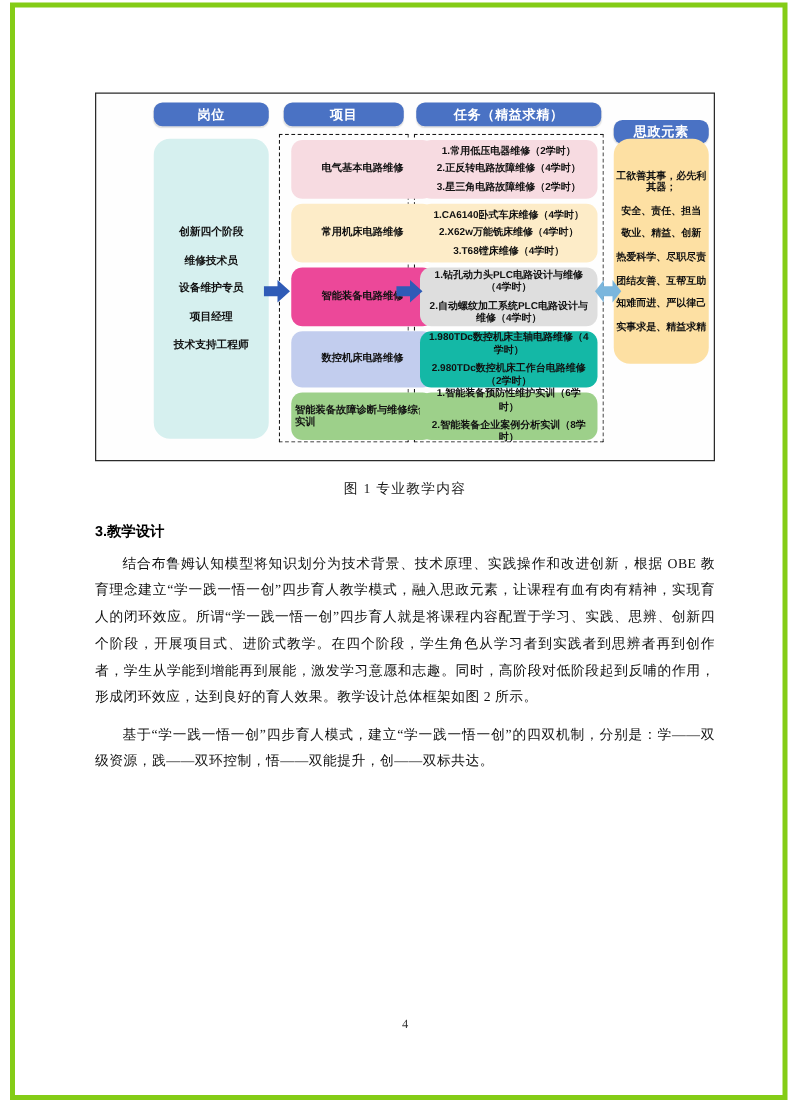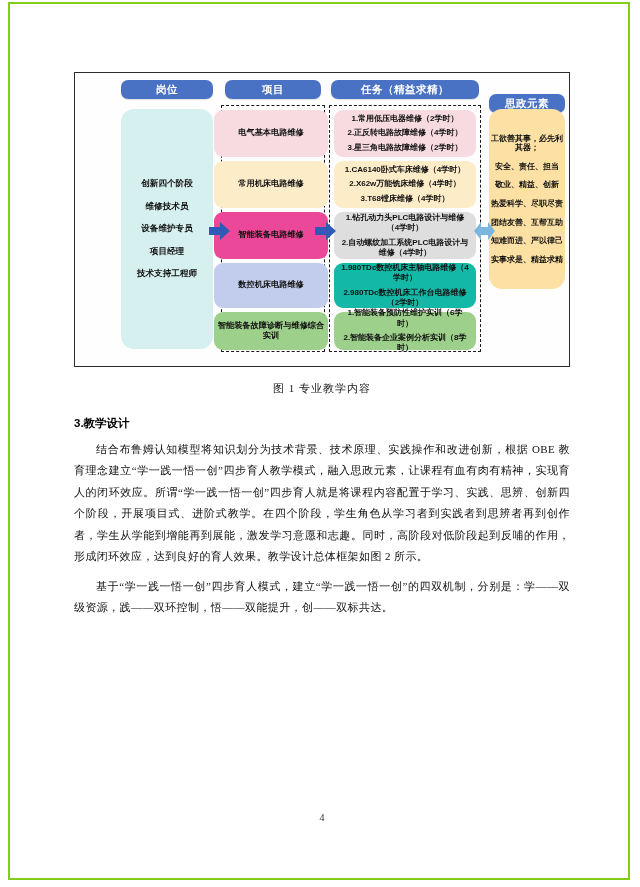--- a/index.html
+++ b/index.html
@@ -15,21 +15,21 @@
     overflow: hidden;
   }
 
   
   .page {
     position: absolute;
     left: 8px;
     top: 2px;
     width: 622px;
     height: 878px;
-    border: 2px solid #84cc16;
+    border: 4px solid #84cc16;
     box-sizing: border-box;
     background: #fff;
   }
   .page-inner {
     position: absolute;
     left: 64px;
     top: 68px;
     width: 496px;
     height: 760px;
   }
@@ -94,27 +94,27 @@
     font-family: "Liberation Sans", "DejaVu Sans", sans-serif;
     font-weight: bold;
     font-size: 8.6px;
     color: #111;
   }
   .col-pos .pos-item { line-height: 1.1; white-space: nowrap; }
 
   
   .proj {
     position: absolute;
-    left: 139px;
+    left: 156px;
     width: 114px;
     border-radius: 9px;
     display: flex;
     align-items: center;
     justify-content: center;
-    text-align: center;
+    text-align: left;
     font-family: "Liberation Sans", "DejaVu Sans", sans-serif;
     font-weight: bold;
     font-size: 8.2px;
     color: #111;
     line-height: 1.25;
     padding: 0 3px;
     box-sizing: border-box;
   }
   .proj-0 { top: 37px;  height: 47px; background: #f7dbe1; }
   .proj-1 { top: 88px;  height: 47px; background: #fdecc8; }

